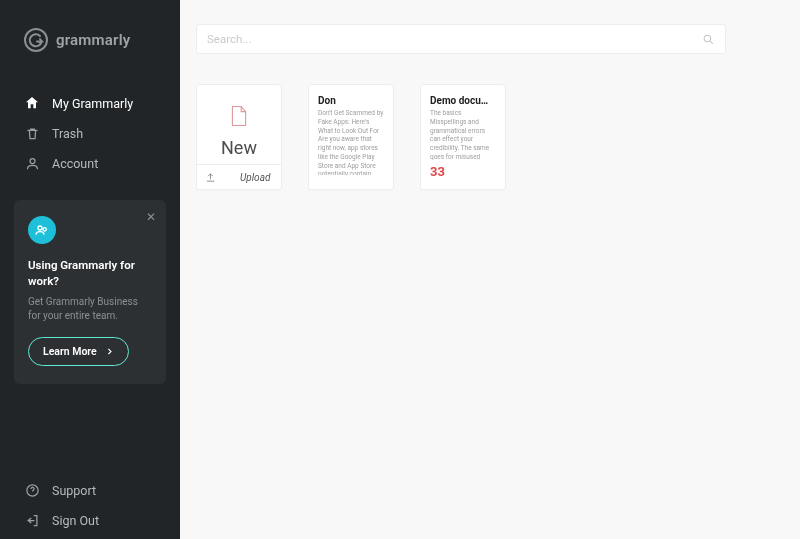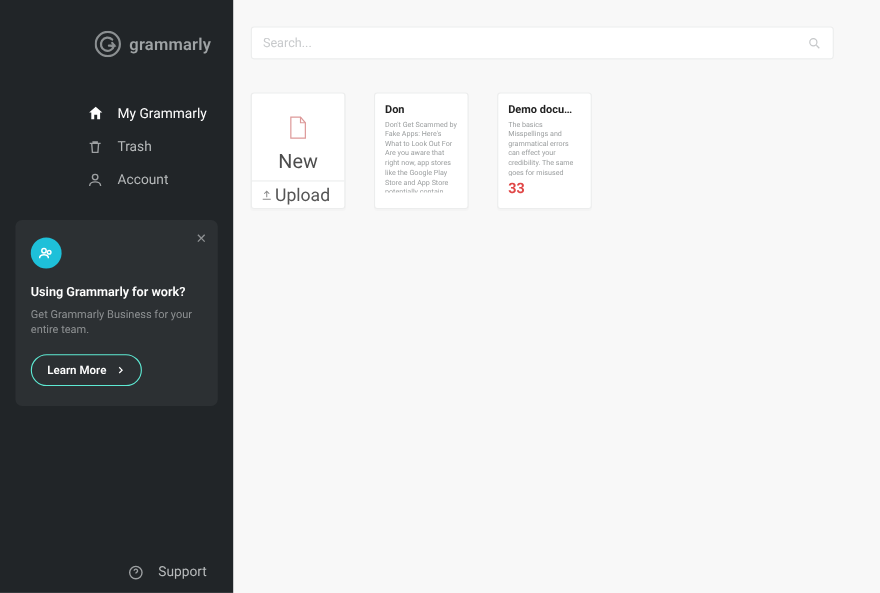--- a/index.html
+++ b/index.html
@@ -1,17 +1,17 @@
 <!DOCTYPE html>
 <html><head>
 <meta charset="utf-8">
 <style>
 * { margin:0; padding:0; box-sizing:border-box; font-family: -apple-system, BlinkMacSystemFont, "Segoe UI", Roboto, Arial, sans-serif; }
 body { width:800px; height:539px; overflow:hidden; background:#f8f8f8; display:flex; }
-.sidebar { width:212px; height:539px; background:#212528; color:#a9acae; display:flex; flex-direction:column; position:relative;align-items:flex-end; }
+.sidebar { width:180px; height:539px; background:#212528; color:#a9acae; display:flex; flex-direction:column; position:relative; }
 .logo-row { display:flex; align-items:center; gap:8px; padding:28px 20px 26px 24px; }
 .logo-circle { width:24px; height:24px; }
 .logo-text { color:#9fa3a5; font-weight:600; font-size:15px; letter-spacing:.2px; }
 .nav { padding-top:10px; }
 .nav-item { display:flex; align-items:center; gap:12px; padding:7px 24px; font-size:12.5px; cursor:pointer; color:#b7babb; }
 .nav-item.active { color:#fff; }
 .nav-icon { width:16px; height:16px; flex:0 0 16px; display:flex; align-items:center; justify-content:center; position:relative; }
 .badge { position:absolute; top:-4px; left:-4px; width:9px; height:9px; background:#e94b4b; border-radius:50%; border:1.5px solid #212528; }
 .promo { margin:22px 14px 0 14px; background:#2c3033; border-radius:6px; padding:16px 14px 18px 14px; position:relative; }
 .promo-close { position:absolute; top:10px; right:10px; color:#8e9193; font-size:12px; cursor:pointer; }
@@ -21,21 +21,21 @@
 .promo-btn { display:inline-flex; align-items:center; gap:8px; border:1px solid #5eead4; color:#fff; font-size:10.5px; font-weight:600; padding:7px 14px; border-radius:20px; cursor:pointer; }
 .bottom-nav { margin-top:auto; padding:0 0 4px 0; }
 .main { flex:1; display:flex; flex-direction:column; padding:24px 16px; }
 .search { width:100%; max-width:530px; height:30px; background:#fff; border:1px solid #eceded; border-radius:3px; display:flex; align-items:center; padding:0 10px; }
 .search input { flex:1; border:none; outline:none; font-size:11.5px; color:#333; }
 .search input::placeholder { color:#c8cacc; }
 .cards { display:flex; gap:26px; margin-top:30px; }
 .card { width:86px; height:106px; background:#fff; border:1px solid #eceded; border-radius:3px; padding:10px 9px; display:flex; flex-direction:column; box-shadow:0 1px 1px rgba(0,0,0,.02); }
 .card.new { align-items:center; justify-content:flex-start; padding-top:20px; gap:10px; position:relative; }
 .card.new .new-label { color:#4d4d4d; font-size:18px; font-weight:400; }
-.upload-row { position:absolute; left:0; right:0; bottom:0; border-top:1px solid #eceded; height:25px; display:flex; align-items:center; justify-content:flex-start; gap:2px; padding-left:8px; font-size:16px; color:#555; cursor:pointer; }
+.upload-row { position:absolute; left:0; right:0; bottom:0; border-top:1px solid #eceded; height:25px; display:flex; align-items:center; justify-content:flex-start; gap:24px; padding-left:8px; font-size:10px; color:#555; cursor:pointer;font-style:italic; }
 .doc-title { font-size:10px; font-weight:700; color:#222; margin-bottom:3px; white-space:nowrap; overflow:hidden; text-overflow:ellipsis; }
 .doc-body { font-size:6.5px; color:#9b9e9f; line-height:1.35; overflow:hidden; flex:1; }
 .doc-score { color:#e04646; font-size:13px; font-weight:700; margin-top:4px; }
 .file-icon { width:18px; height:22px; }
 </style>
 </head>
 <body>
 
 <div class="sidebar">
   <div class="logo-row">
@@ -97,20 +97,28 @@
   <div class="bottom-nav">
     <div class="nav-item">
       <span class="nav-icon">
         <svg width="15" height="15" viewBox="0 0 24 24" fill="none" stroke="#9da0a2" stroke-width="2">
             <circle cx="12" cy="12" r="9"></circle>
             <path d="M9.5 9.5a2.5 2.5 0 1 1 3.5 2.3c-.9.4-1 1-1 1.7M12 17h.01"></path>
           </svg>
       </span>
       <span>Support</span>
     </div>
+    <div class="nav-item">
+      <span class="nav-icon">
+        <svg width="15" height="15" viewBox="0 0 24 24" fill="none" stroke="#9da0a2" stroke-width="2">
+            <path d="M14 4h5v16h-5M10 8l-5 4 5 4M5 12h10"></path>
+          </svg>
+      </span>
+      <span>Sign Out</span>
+    </div>
   </div>
 </div>
 
 <div class="main">
   <div class="search">
     <input type="text" placeholder="Search..." style="">
     <svg width="13" height="13" viewBox="0 0 24 24" fill="none" stroke="#c5c7c9" stroke-width="2">
         <circle cx="10" cy="10" r="6"></circle>
         <path d="M20 20l-5-5"></path>
       </svg>

